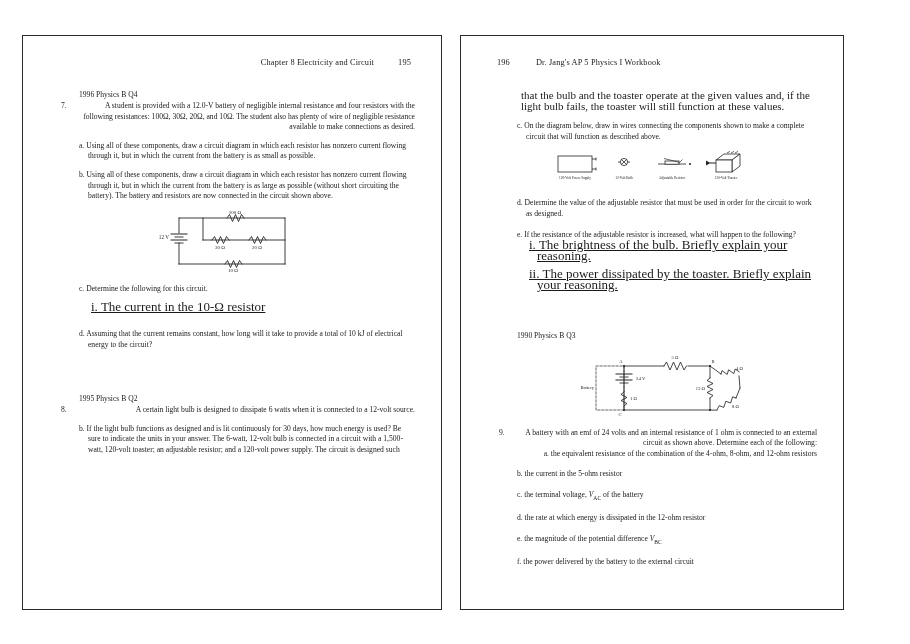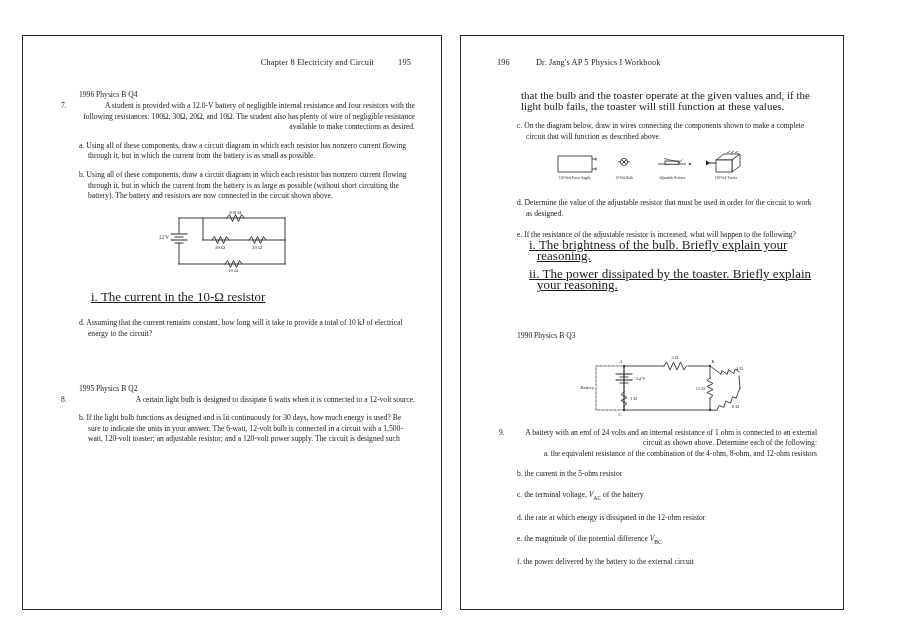--- a/index.html
+++ b/index.html
@@ -167,20 +167,21 @@
         <text x="12" y="29" text-anchor="end" font-size="5.2" fill="#262626">12 V</text>
         <text x="78" y="3.5" text-anchor="middle" font-size="5" fill="#262626">100 Ω</text>
         <text x="63" y="39" text-anchor="middle" font-size="5" fill="#262626">30 Ω</text>
         <text x="100" y="39" text-anchor="middle" font-size="5" fill="#262626">20 Ω</text>
         <text x="76" y="61.5" text-anchor="middle" font-size="5" fill="#262626">10 Ω</text>
       </svg>
     </div>
 
     <div class="gap6"></div>
 
+    <div class="sub">c. Determine the following for this circuit.</div>
     <div class="gap8"></div>
     <div class="sub2">i. The current in the 10-Ω resistor</div>
     <div class="gap8"></div>
     <div class="gap8"></div>
     <div class="sub">d. Assuming that the current remains constant, how long will it take to provide a total of 10 kJ of electrical energy to the circuit?</div>
 
     <div class="gap30"></div>
     <div class="gap14"></div>
 
     <div class="srcline">1995 Physics B Q2</div>

